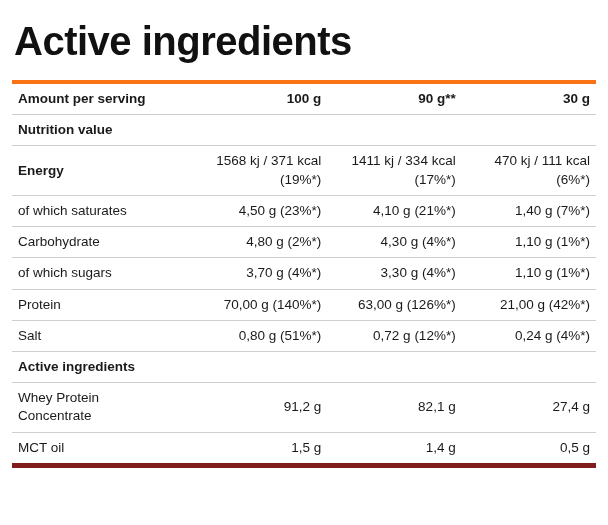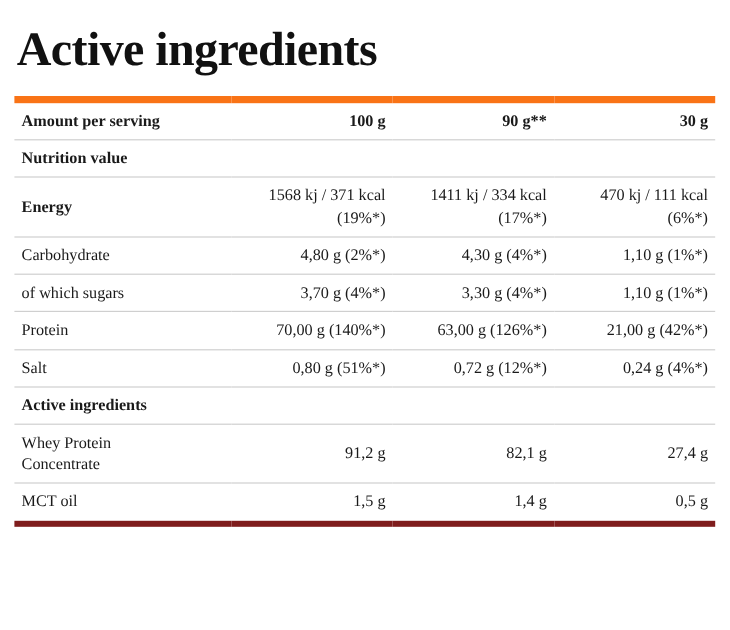--- a/index.html
+++ b/index.html
@@ -13,21 +13,20 @@
     font-family: "Liberation Sans", sans-serif;
     color: #1a1a1a;
     overflow: hidden;
   }
   .page {
     width: 608px;
     height: 442px;
     box-sizing: border-box;
     padding: 14px 12px 0 12px;
     position: relative;
-    font-family: Liberation Serif, serif;
   }
   .title {
     font-size: 40px;
     font-weight: bold;
     letter-spacing: -0.5px;
     color: #111111;
     margin: 6px 0 18px 2px;
     line-height: 1.05;
   }
   table.nutrition {
@@ -36,21 +35,21 @@
     table-layout: fixed;
     font-size: 13.5px;
   }
   table.nutrition td {
     padding: 6px 6px;
     vertical-align: middle;
     border-top: 1px solid #bdbdbd;
     line-height: 1.35;
   }
   tr.thick td {
-    border-top: 6px solid #f97316;
+    border-top: 4px solid #f97316;
   }
   tr.thin td {
     border-top: 1px solid #cfcfcf;
   }
   .col-label {
     width: 31%;
     text-align: left;
     padding-left: 4px;
   }
   .col-val {
@@ -110,20 +109,26 @@
         <td class="col-label bold two-line">Energy</td>
         <td class="col-val valcell">1568 kj / 371 kcal
 (19%*)</td>
         <td class="col-val valcell">1411 kj / 334 kcal
 (17%*)</td>
         <td class="col-val valcell">470 kj / 111 kcal
 (6%*)</td>
       </tr>
 
 
+      <tr class="thin">
+        <td class="col-label indent">of which saturates</td>
+        <td class="col-val valcell">4,50 g (23%*)</td>
+        <td class="col-val valcell">4,10 g (21%*)</td>
+        <td class="col-val valcell">1,40 g (7%*)</td>
+      </tr>
 
       <tr class="thin">
         <td class="col-label">Carbohydrate</td>
         <td class="col-val valcell">4,80 g (2%*)</td>
         <td class="col-val valcell">4,30 g (4%*)</td>
         <td class="col-val valcell">1,10 g (1%*)</td>
       </tr>
 
       <tr class="thin">
         <td class="col-label indent">of which sugars</td>

